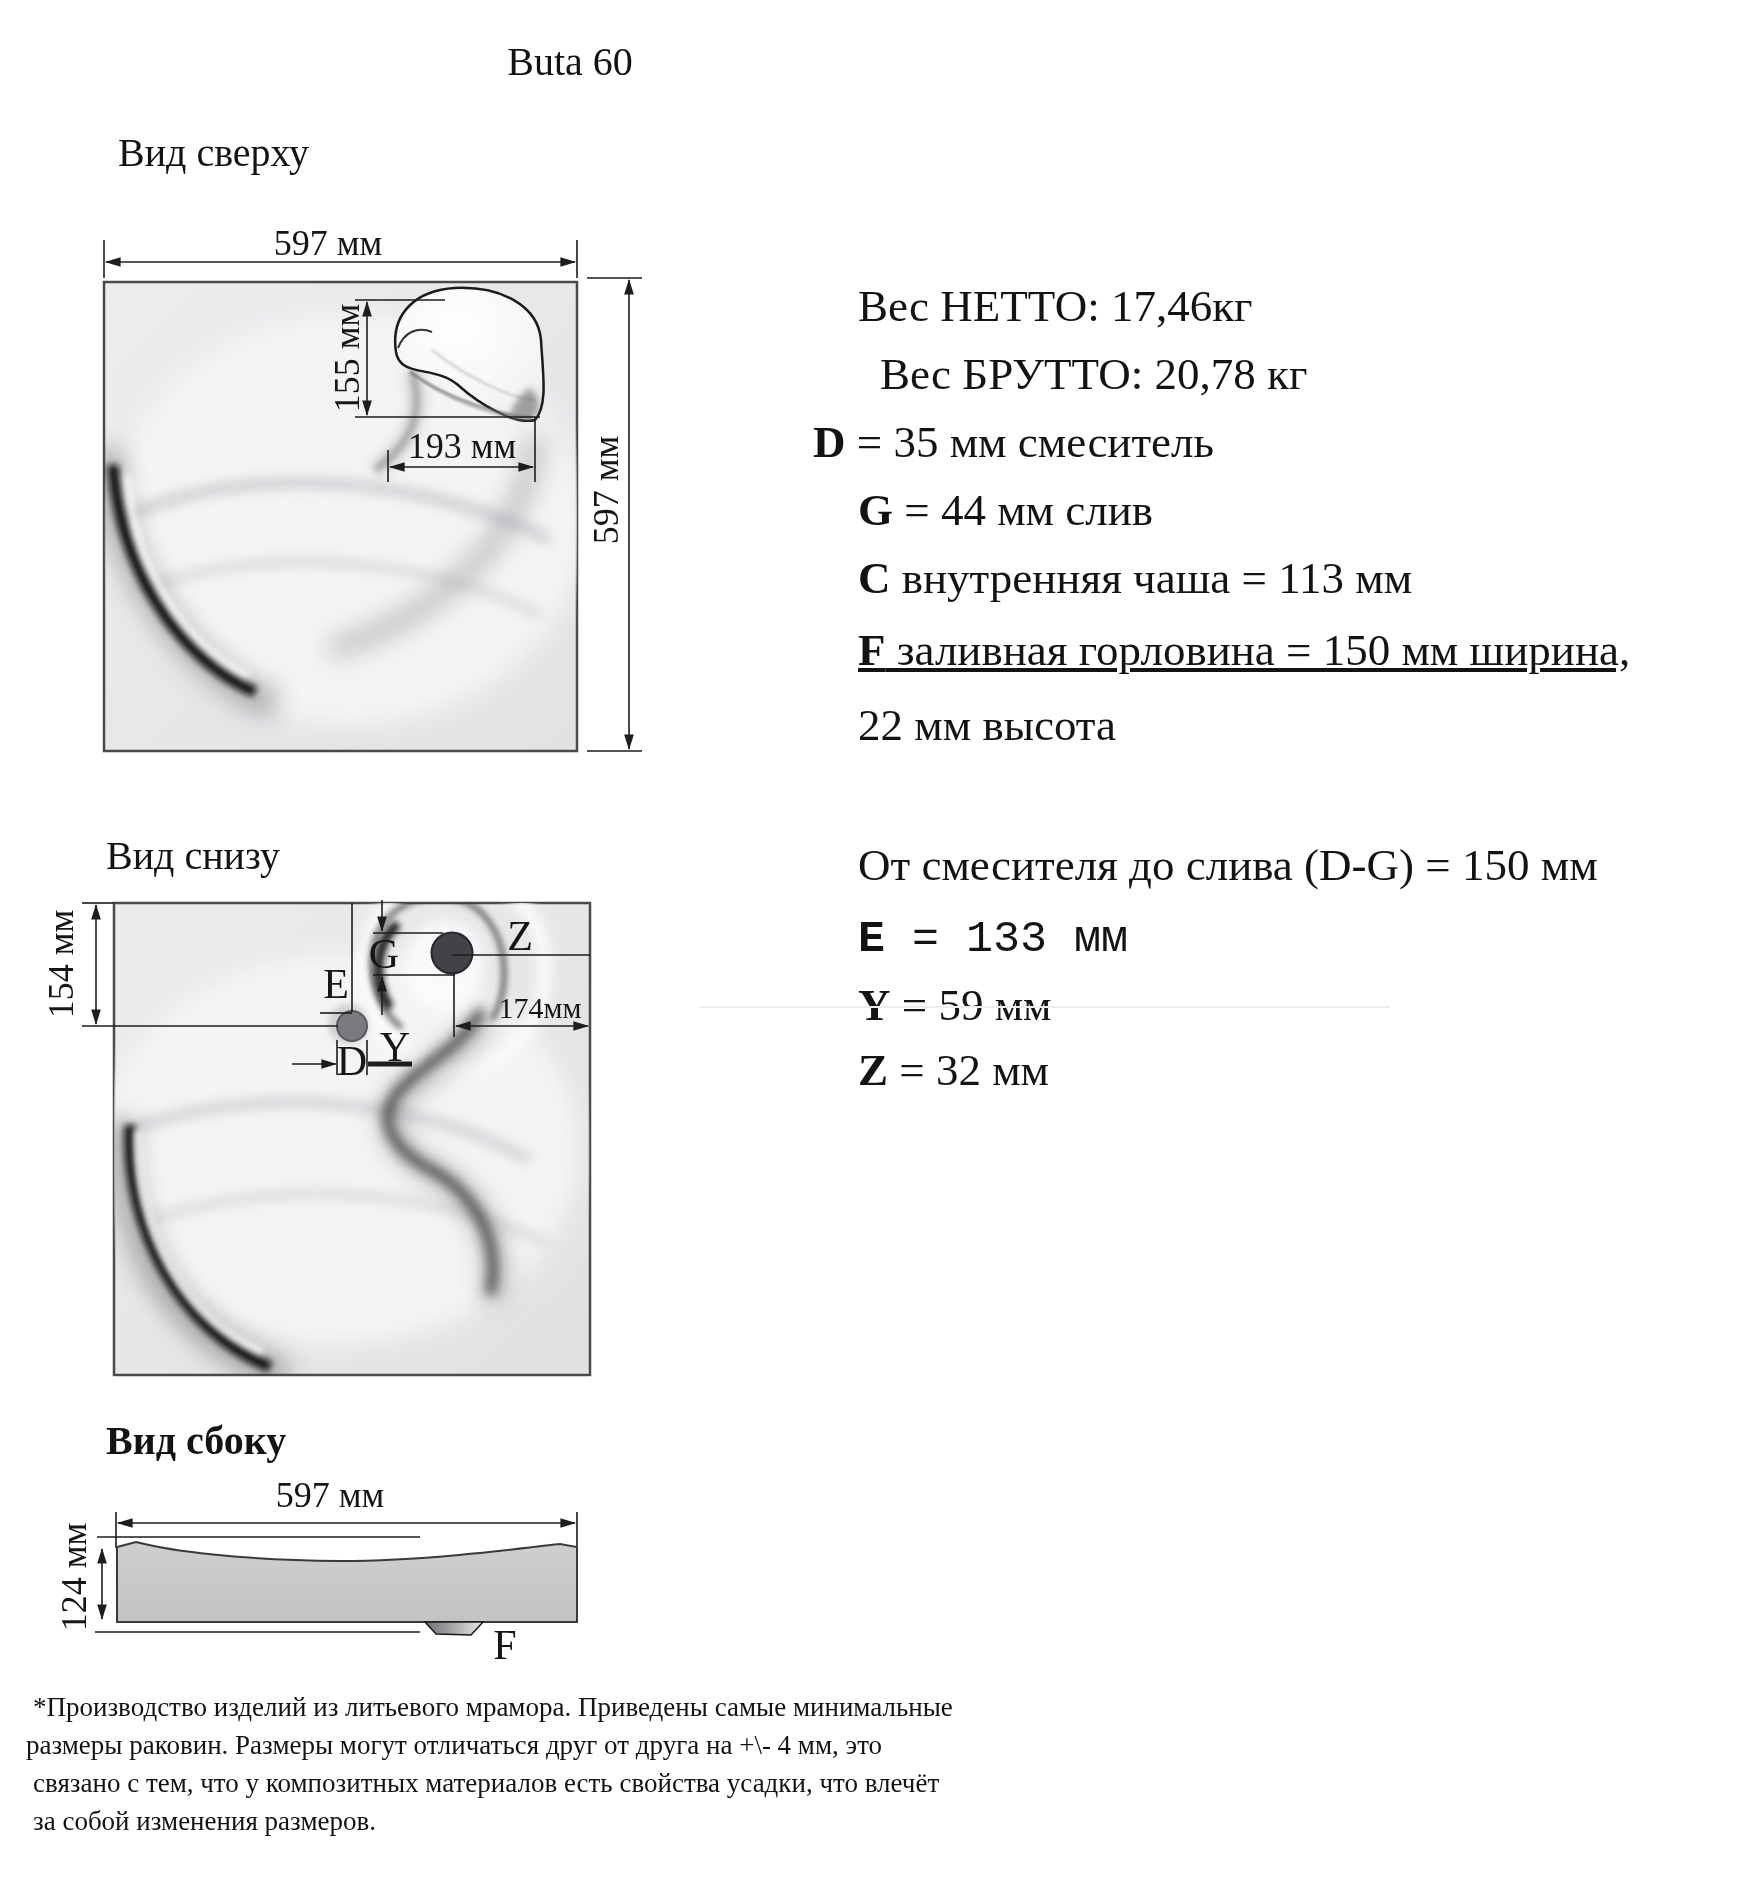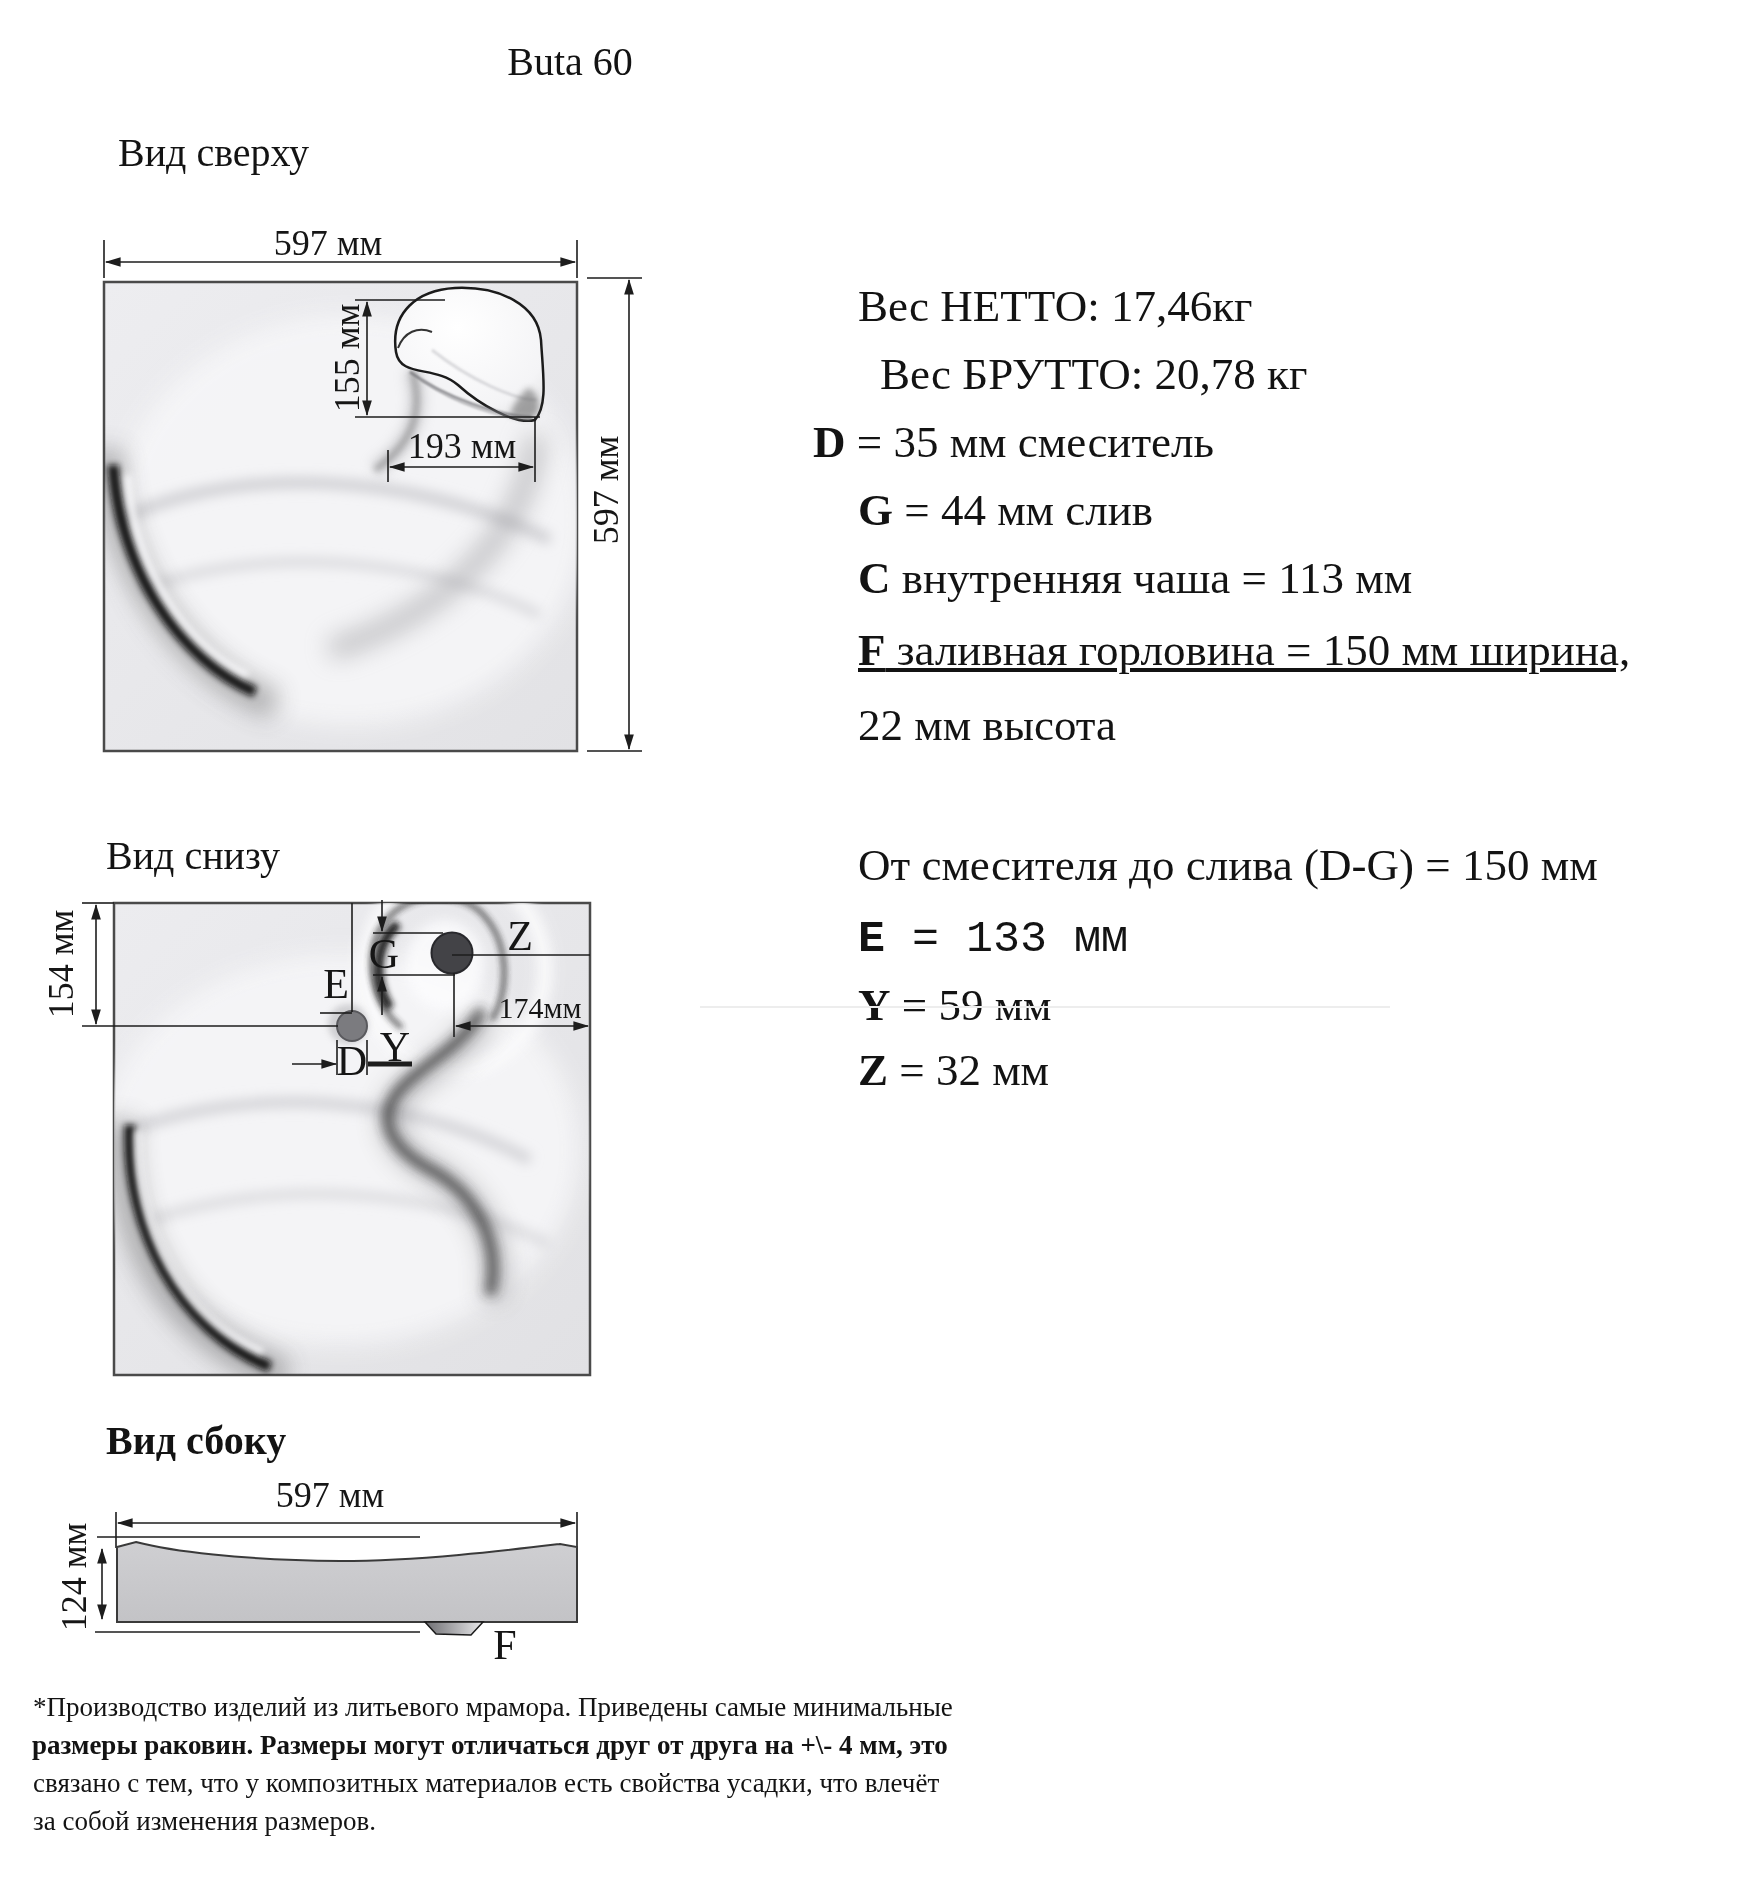--- a/index.html
+++ b/index.html
@@ -231,16 +231,16 @@
   <div class="abs spec-line" style="left:858px;top:837px;text-align:center;"><span class="b"></span><span>От смесителя до слива (D-G) = 150 мм</span></div>
   <div class="abs spec-line" style="left:858px;top:912px;font-family:Liberation Mono, monospace;"><span class="b">E</span><span> = 133 мм</span></div>
   <div class="abs spec-line" style="left:858px;top:977px;"><span class="b">Y</span><span> = 59 мм</span></div>
   <div class="abs spec-line" style="left:858px;top:1042px;"><span class="b">Z</span><span> = 32 мм</span></div>
 </div>
 
 <div class="abs artifact" style="left:700px;top:1006px;width:690px;"></div>
 
 <div>
   <div class="abs footnote-line" style="left:33px;top:1688px;">*Производство изделий из литьевого мрамора. Приведены самые минимальные</div>
-  <div class="abs footnote-line" style="left:32px;top:1726px;font-weight:bold;">размеры раковин. Размеры могут отличаться друг от друга на +\- 4 мм, это</div>
+  <div class="abs footnote-line" style="left:26px;top:1726px;">размеры раковин. Размеры могут отличаться друг от друга на +\- 4 мм, это</div>
   <div class="abs footnote-line" style="left:33px;top:1764px;">связано с тем, что у композитных материалов есть свойства усадки, что влечёт</div>
   <div class="abs footnote-line" style="left:33px;top:1802px;">за собой изменения размеров.</div>
 </div>
 
 </body></html>

